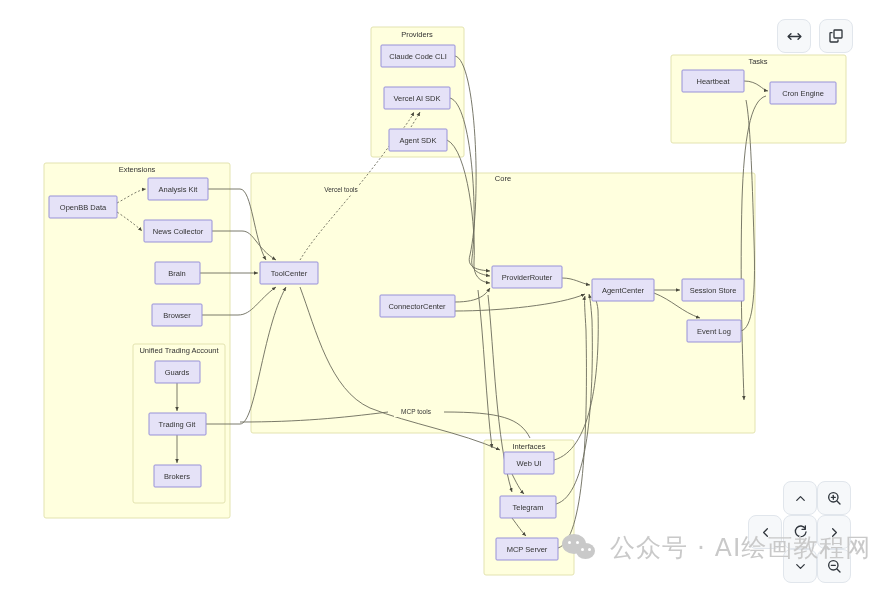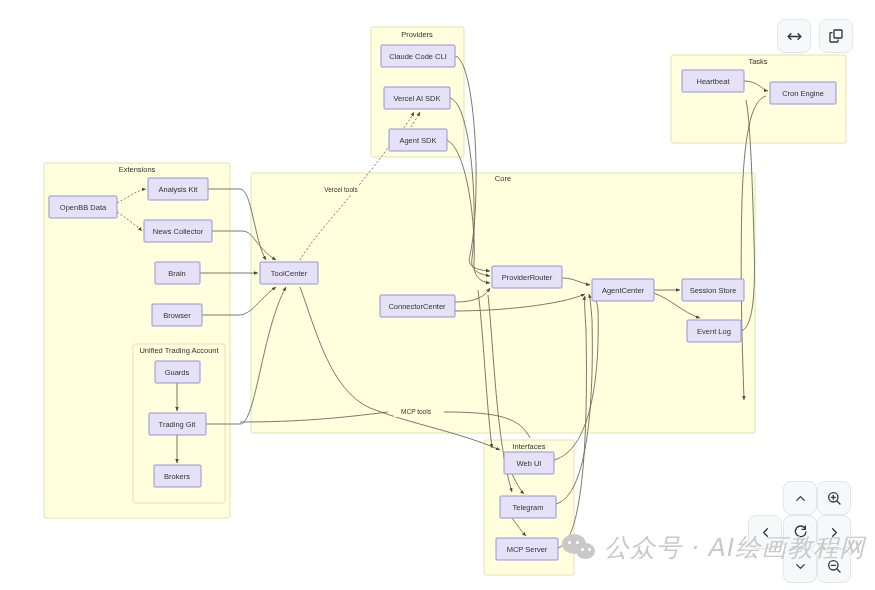--- a/index.html
+++ b/index.html
@@ -40,22 +40,22 @@
     position:absolute;width:34px;height:34px;border-radius:8px;
     background:#f6f8fa;border:1px solid #e1e6ec;
     display:flex;align-items:center;justify-content:center;
     box-sizing:border-box;cursor:pointer;color:#30363d;
   }
   .ctl svg{display:block;}
 
   
   #watermark{
     position:absolute;left:562px;top:531px;
-    display:flex;align-items:center;gap:8px;
-    pointer-events:none;user-select:none;font-style:italic;
+    display:flex;align-items:center;gap:14px;
+    pointer-events:none;user-select:none;
   }
   #watermark .wm-text{
     font-size:25px;color:#c9c9c9;letter-spacing:1px;
     font-family:"DejaVu Sans","Liberation Sans",sans-serif;
     white-space:nowrap;
   }
   .wm-logo{position:relative;width:34px;height:28px;}
   .wm-logo .b1,.wm-logo .b2{
     position:absolute;border-radius:50%;background:#c9c9c9;
   }

